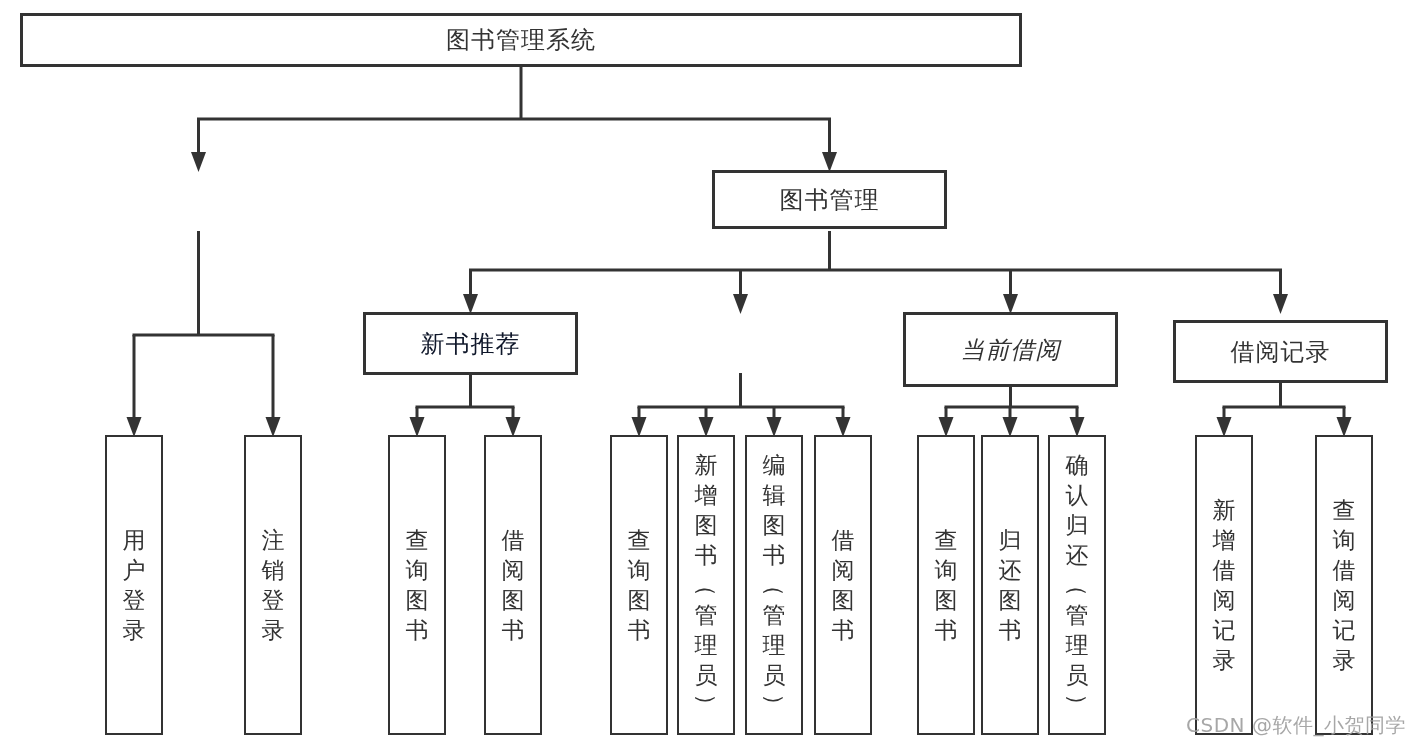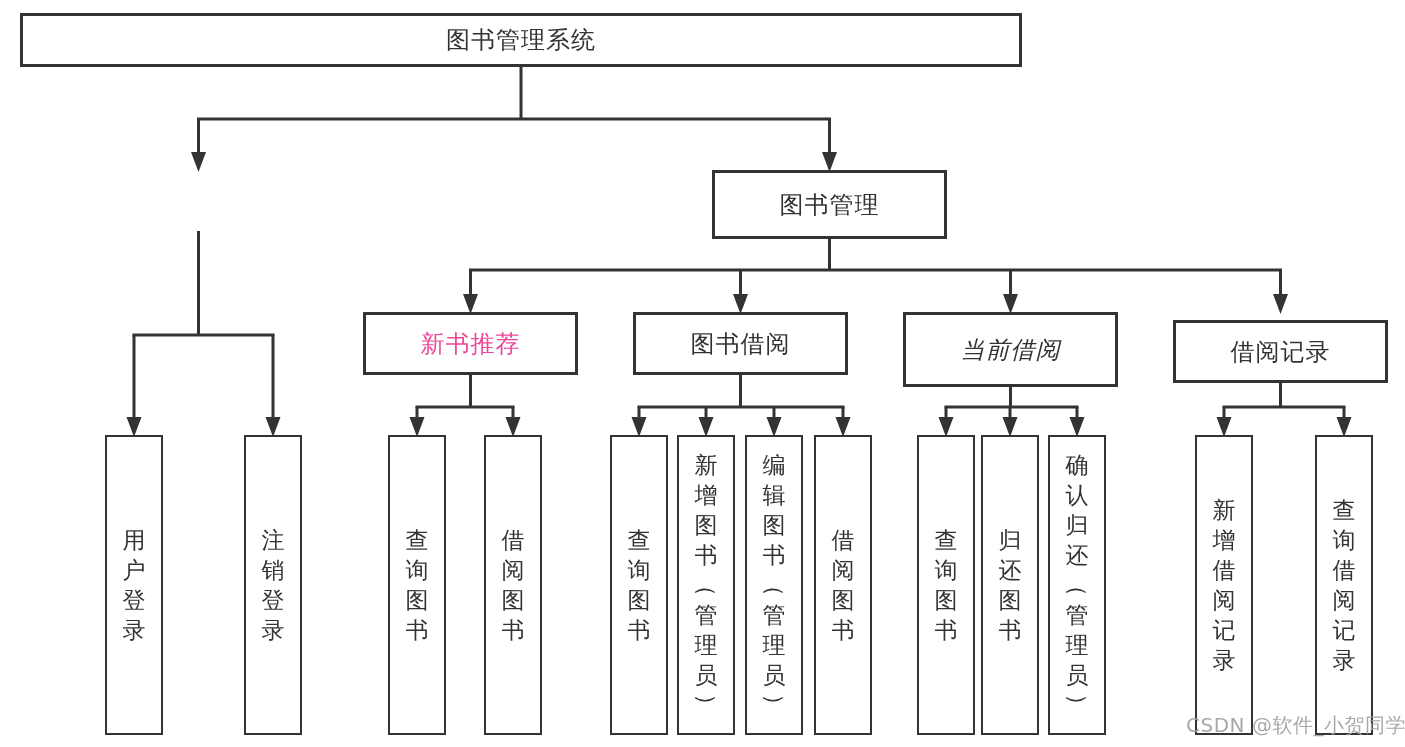--- a/index.html
+++ b/index.html
@@ -125,28 +125,25 @@
       <line x1="1222.5" y1="407" x2="1345.5" y2="407" stroke="#333333" stroke-width="3"></line>
       <line x1="1224" y1="407" x2="1224" y2="419" stroke="#333333" stroke-width="3"></line>
       <polygon points="1216.5,417 1231.5,417 1224,437" fill="#333333"></polygon>
       <line x1="1344" y1="407" x2="1344" y2="419" stroke="#333333" stroke-width="3"></line>
       <polygon points="1336.5,417 1351.5,417 1344,437" fill="#333333"></polygon>
     </svg>
   <div id="watermark" style="color: rgb(158, 158, 158);">CSDN @软件_小贺同学</div>
 <div class="node h" style="left: 20px; top: 13px; width: 1002px; height: 54px; border-color: rgb(51, 51, 51);">
       <div class="label" style="color: rgb(51, 51, 51);">图书管理系统</div>
     </div>
-    <div class="node h" style="left: 712px; top: 170px; width: 235px; height: 69px; border-color: rgb(51, 51, 51);">
+    <div class="node h" style="left: 712px; top: 170px; width: 235px; height: 59px; border-color: rgb(51, 51, 51);">
       <div class="label" style="color: rgb(51, 51, 51);">图书管理</div>
     </div>
     <div class="node h" style="left: 363px; top: 312px; width: 215px; height: 63px; border-color: rgb(51, 51, 51);">
-      <div class="label" style="color: #ec4899;">新书推荐</div>
-    </div>
-    <div class="node h" style="left: 633px; top: 312px; width: 215px; height: 63px; border-color: rgb(51, 51, 51);">
-      <div class="label" style="color: rgb(51, 51, 51);">图书借阅</div>
+      <div class="label" style="color: #0f172a;">新书推荐</div>
     </div>
     <div class="node h" style="left: 903px; top: 312px; width: 215px; height: 75px; border-color: rgb(51, 51, 51); font-style: italic;">
       <div class="label" style="color: rgb(51, 51, 51);">当前借阅</div>
     </div>
     <div class="node h" style="left: 1173px; top: 312px; width: 215px; height: 63px; border-color: rgb(51, 51, 51); margin-top: 8px;">
       <div class="label" style="color: rgb(51, 51, 51);">借阅记录</div>
     </div>
     <div class="node v" style="left: 105px; top: 435px; width: 58px; height: 300px; border-color: rgb(51, 51, 51);">
       <div class="label" style="color: rgb(51, 51, 51);">
         <span>用</span>

